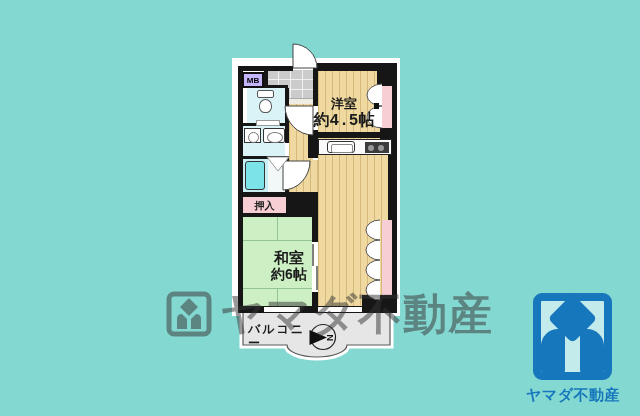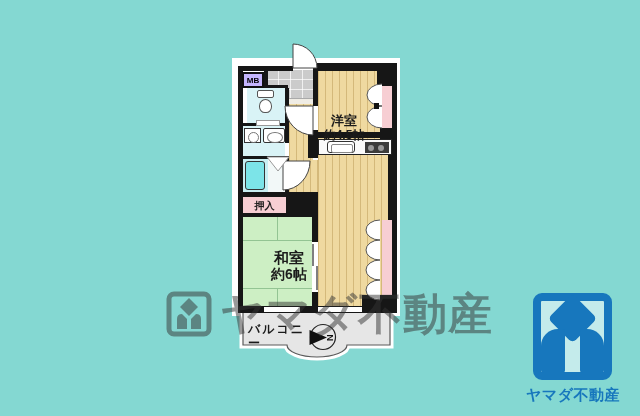--- a/index.html
+++ b/index.html
@@ -116,23 +116,23 @@
     <path d="M267 157 H289 L278 171 Z" fill="#fff" stroke="#999" stroke-width="1"></path>
     <path d="M382 84 A15 11 0 0 0 382 106 M382 106 A15 11 0 0 0 382 128" fill="#fff" stroke="#555" stroke-width="1"></path>
     <rect x="374" y="103" width="5" height="6" fill="#111"></rect>
     <path d="M380 220 A14 10 0 0 0 380 240 M380 240 A14 10 0 0 0 380 260 M380 260 A14 10 0 0 0 380 280 M380 280 A14 10 0 0 0 380 300" fill="#fff" stroke="#555" stroke-width="1"></path>
     <path d="M313 244 V266 M317 266 V290" stroke="#555" stroke-width="1.5" fill="none"></path>
     <circle cx="323" cy="337" r="12.5" fill="none" stroke="#222" stroke-width="1.2"></circle>
     <path d="M309.5 330 L309.5 345 L327 337.5 Z" fill="#101010"></path>
     <text x="327" y="341" font-size="9" font-weight="bold" fill="#101010" transform="rotate(90 330 337.5)">N</text>
   </svg>
 
-  <div class="lbl" style="left:312px;top:114px;width:64px;">
+  <div class="lbl" style="left:312px;top:97px;width:64px;">
     <span style="font-size:13px;">洋室</span>
-    <span style="font-size:12px;">約4.5帖</span>
+    <span style="font-size:16px;font-family:Liberation Mono, monospace;">約4.5帖</span>
   </div>
   <div class="lbl" style="left:257px;top:249px;width:64px;">
     <span style="font-size:15px;">和室</span>
     <span style="font-size:14px;">約6帖</span>
   </div>
   <div class="lbl" style="left:243px;top:200px;width:43px;font-size:10px;font-weight:600;">押入</div>
   <div class="lbl" style="left:248px;top:323px;width:60px;font-size:12px;font-weight:600;letter-spacing:2px;text-align:left;">バルコニー</div>
 
   <div id="watermark" class="abs">
     <svg width="46" height="46" viewBox="0 0 46 46">

